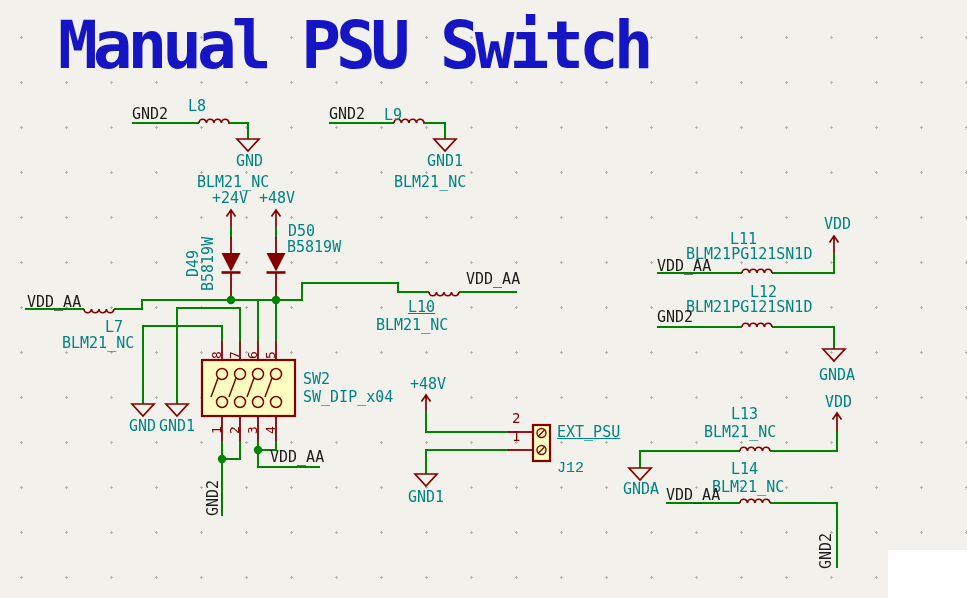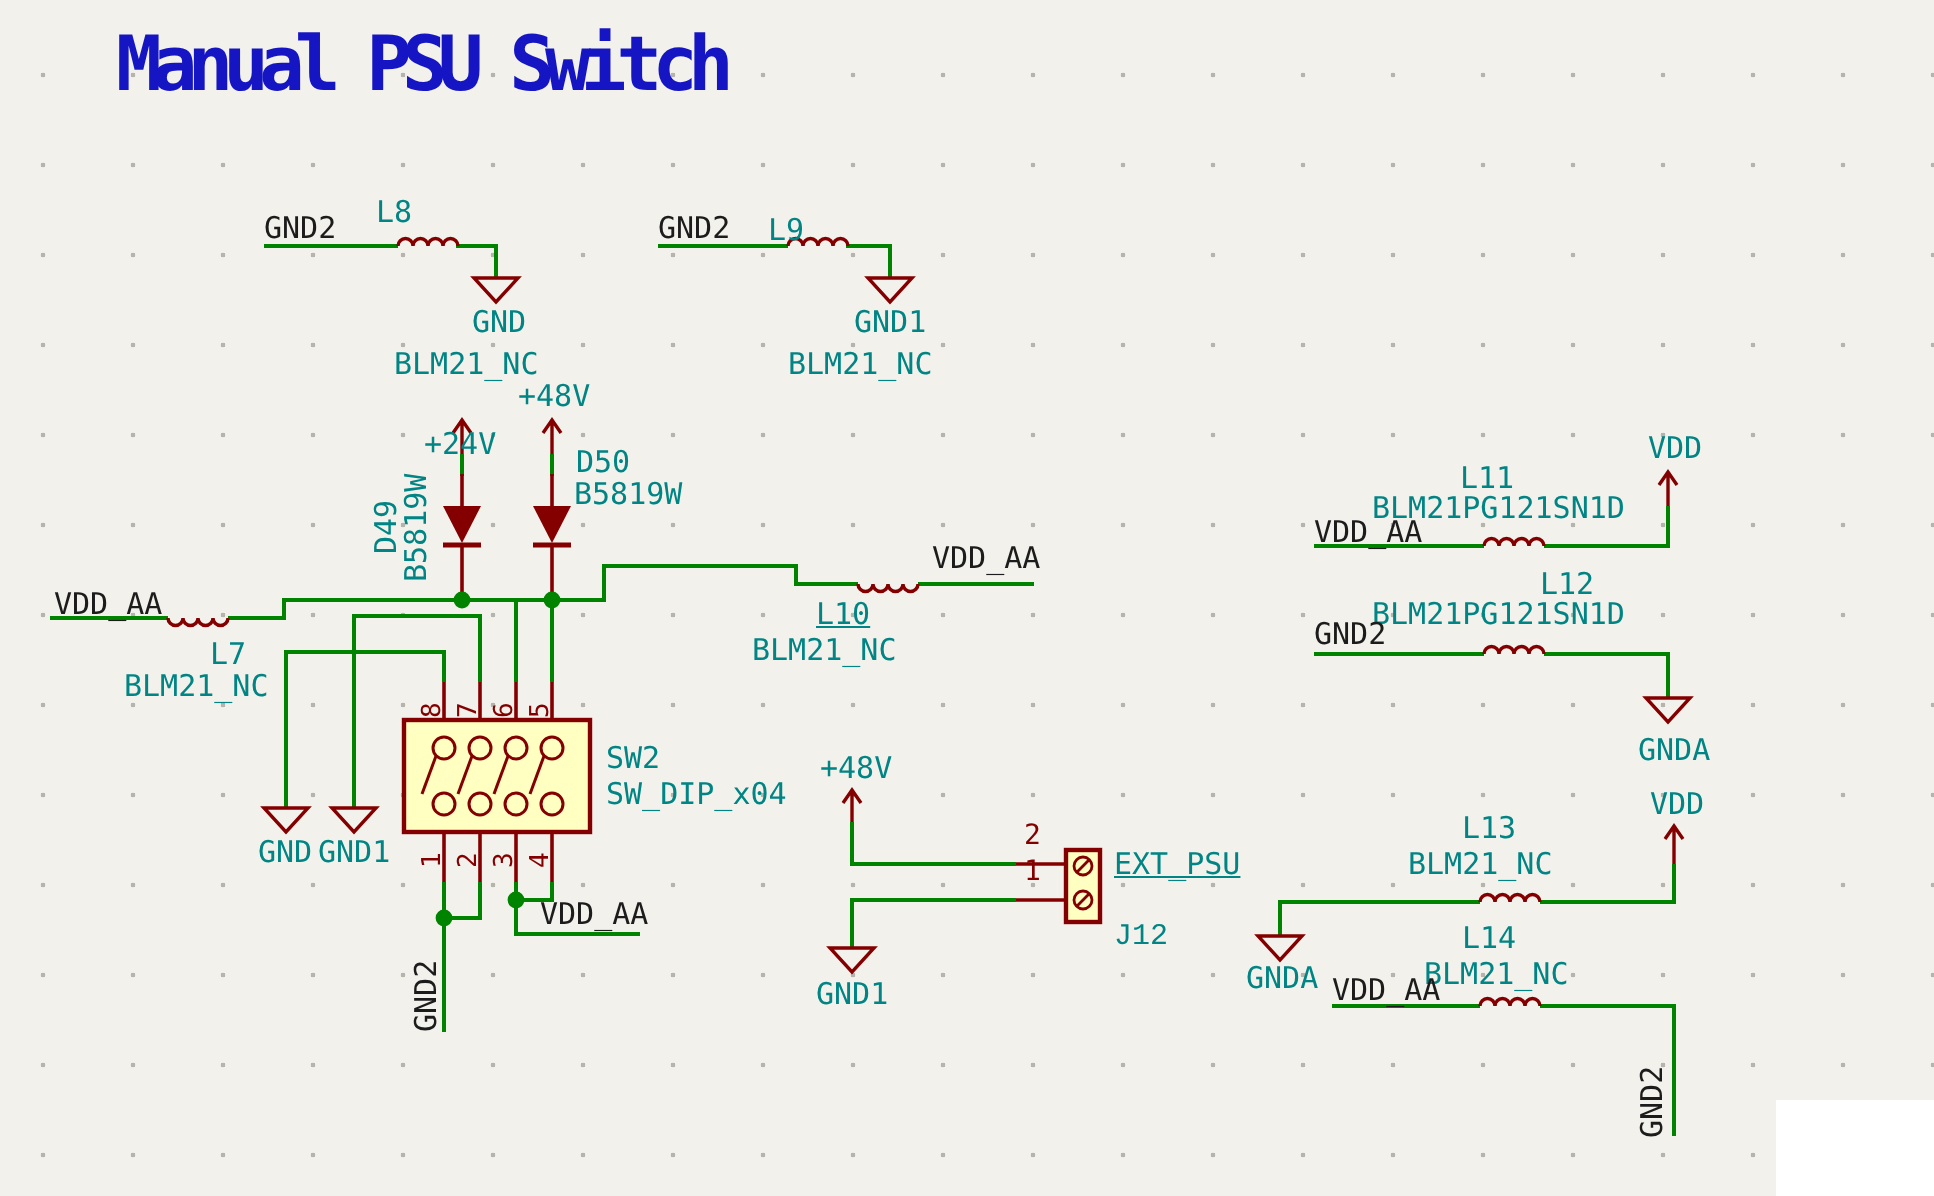--- a/index.html
+++ b/index.html
@@ -14,21 +14,21 @@
     font-family:"DejaVu Sans Mono",monospace;
   }
   svg.layer{position:absolute;left:0;top:0;}
   .lbl{position:absolute;white-space:pre;line-height:1;}
   .net{font-size:15px;color:#1c1c1c;}
   .field{font-size:15px;color:#008484;}
   .pinnum{font-size:13px;color:#840000;}
   .pinnum2{font-size:14px;color:#840000;}
   .vert{transform-origin:0 0;transform:rotate(-90deg);}
   .title{
-    font-size:38px;font-weight:bold;color:#1515C4;
+    font-size:66px;font-weight:bold;color:#1515C4;
     letter-spacing:-5px;line-height:1;
   }
   .whitebox{position:absolute;background:#ffffff;}
   .wire{stroke:#008400;stroke-width:2;fill:none;}
   .pinline{stroke:#840000;stroke-width:1.8;fill:none;}
   .sym{stroke:#840000;stroke-width:1.7;fill:none;}
   .symfill{fill:#840000;stroke:none;}
   .body{fill:#FFFFC2;stroke:#840000;stroke-width:2.2;}
   .dot{fill:#008400;stroke:none;}
 </style>
@@ -247,21 +247,21 @@
 
   <div class="lbl net" style="left:132px;top:107px;">GND2</div>
   <div class="lbl field" style="left:188px;top:99px;">L8</div>
   <div class="lbl field" style="left:236px;top:154px;">GND</div>
   <div class="lbl field" style="left:197px;top:175px;">BLM21_NC</div>
   <div class="lbl net" style="left:329px;top:107px;">GND2</div>
   <div class="lbl field" style="left:384px;top:108px;">L9</div>
   <div class="lbl field" style="left:427px;top:154px;">GND1</div>
   <div class="lbl field" style="left:394px;top:175px;">BLM21_NC</div>
 
-  <div class="lbl field" style="left:212px;top:191px;margin-top:24px;">+24V</div>
+  <div class="lbl field" style="left:212px;top:191px;">+24V</div>
   <div class="lbl field" style="left:259px;top:191px;">+48V</div>
   <div class="lbl field vert" style="left:186px;top:277px;">D49</div>
   <div class="lbl field vert" style="left:201px;top:291px;">B5819W</div>
   <div class="lbl field" style="left:288px;top:224px;">D50</div>
   <div class="lbl field" style="left:287px;top:240px;">B5819W</div>
 
   <div class="lbl net" style="left:27px;top:295px;">VDD_AA</div>
   <div class="lbl field" style="left:105px;top:320px;">L7</div>
   <div class="lbl field" style="left:62px;top:336px;">BLM21_NC</div>
   <div class="lbl net" style="left:466px;top:272px;">VDD_AA</div>
@@ -287,21 +287,21 @@
   <div class="lbl pinnum2" style="left:512px;top:411px;">2</div>
   <div class="lbl pinnum2" style="left:512px;top:429px;">1</div>
   <div class="lbl field" style="left:557px;top:425px;text-decoration:underline;">EXT_PSU</div>
   <div class="lbl field" style="left:557px;top:461px;font-family:Liberation Mono, monospace;">J12</div>
   <div class="lbl field" style="left:408px;top:490px;">GND1</div>
 
   <div class="lbl field" style="left:824px;top:217px;">VDD</div>
   <div class="lbl field" style="left:730px;top:232px;">L11</div>
   <div class="lbl field" style="left:686px;top:247px;">BLM21PG121SN1D</div>
   <div class="lbl net" style="left:657px;top:259px;">VDD_AA</div>
-  <div class="lbl field" style="left:770px;top:285px;">L12</div>
+  <div class="lbl field" style="left:750px;top:285px;">L12</div>
   <div class="lbl field" style="left:686px;top:300px;">BLM21PG121SN1D</div>
   <div class="lbl net" style="left:657px;top:310px;">GND2</div>
   <div class="lbl field" style="left:819px;top:368px;">GNDA</div>
 
   <div class="lbl field" style="left:825px;top:395px;">VDD</div>
   <div class="lbl field" style="left:731px;top:407px;">L13</div>
   <div class="lbl field" style="left:704px;top:425px;">BLM21_NC</div>
   <div class="lbl field" style="left:623px;top:482px;">GNDA</div>
   <div class="lbl field" style="left:731px;top:462px;">L14</div>
   <div class="lbl field" style="left:712px;top:480px;">BLM21_NC</div>

